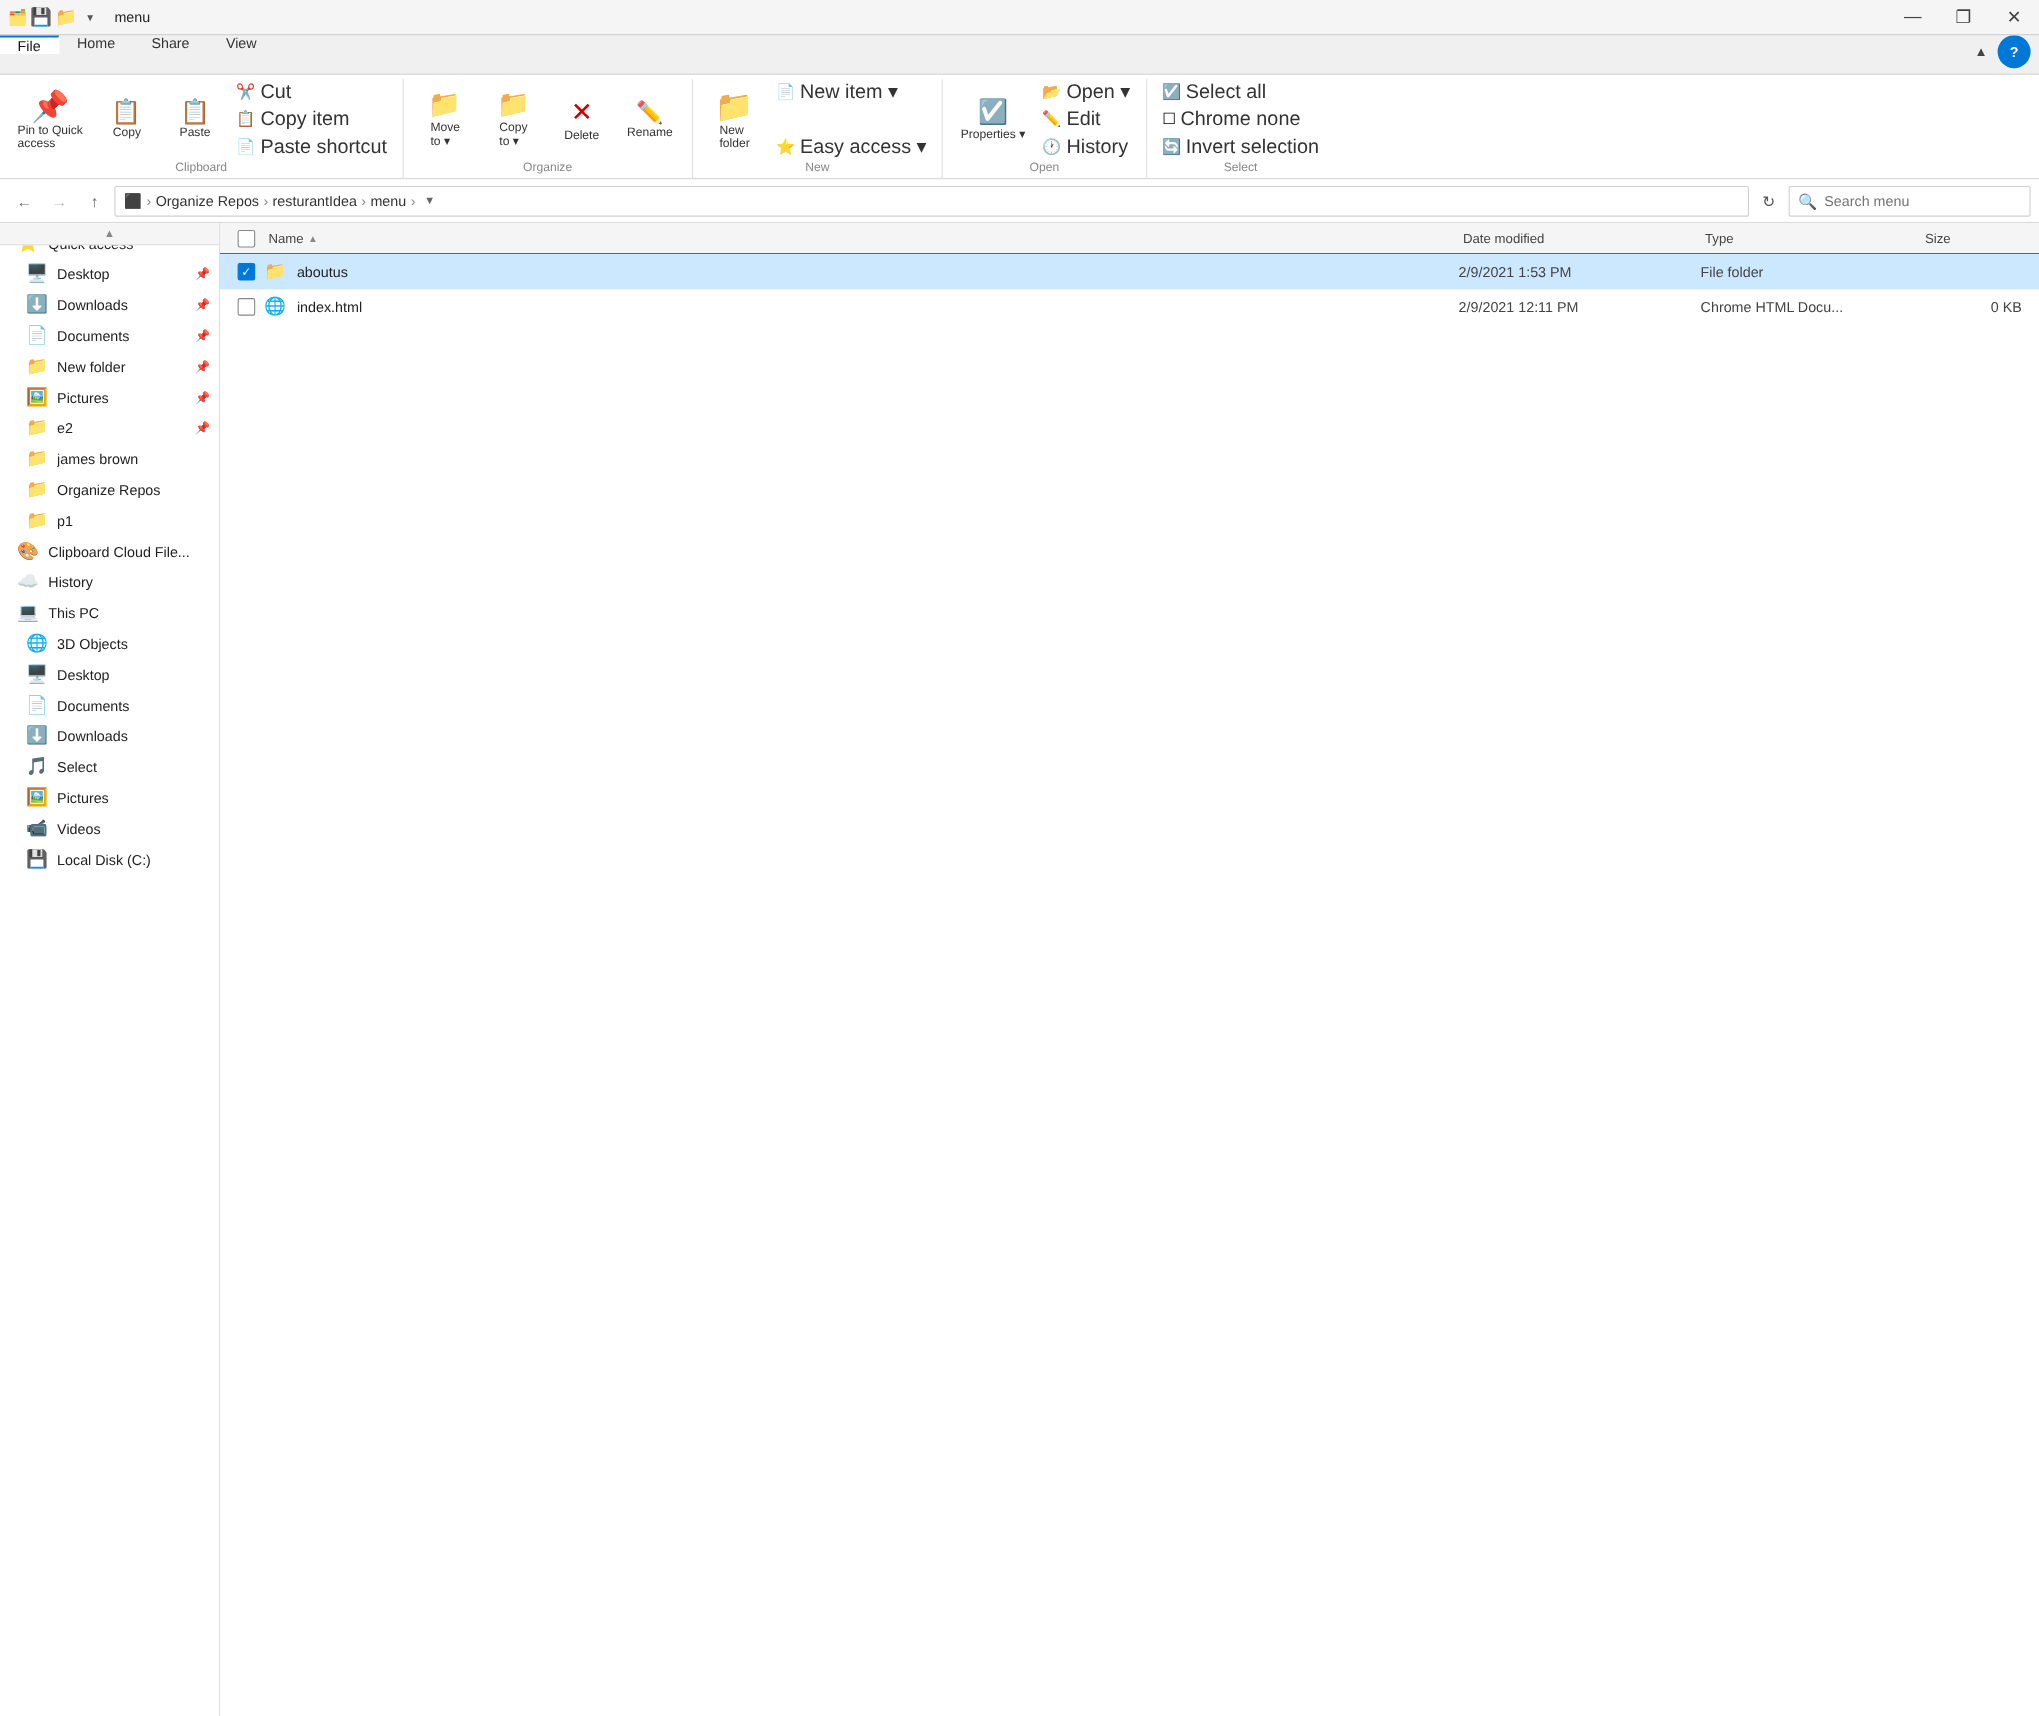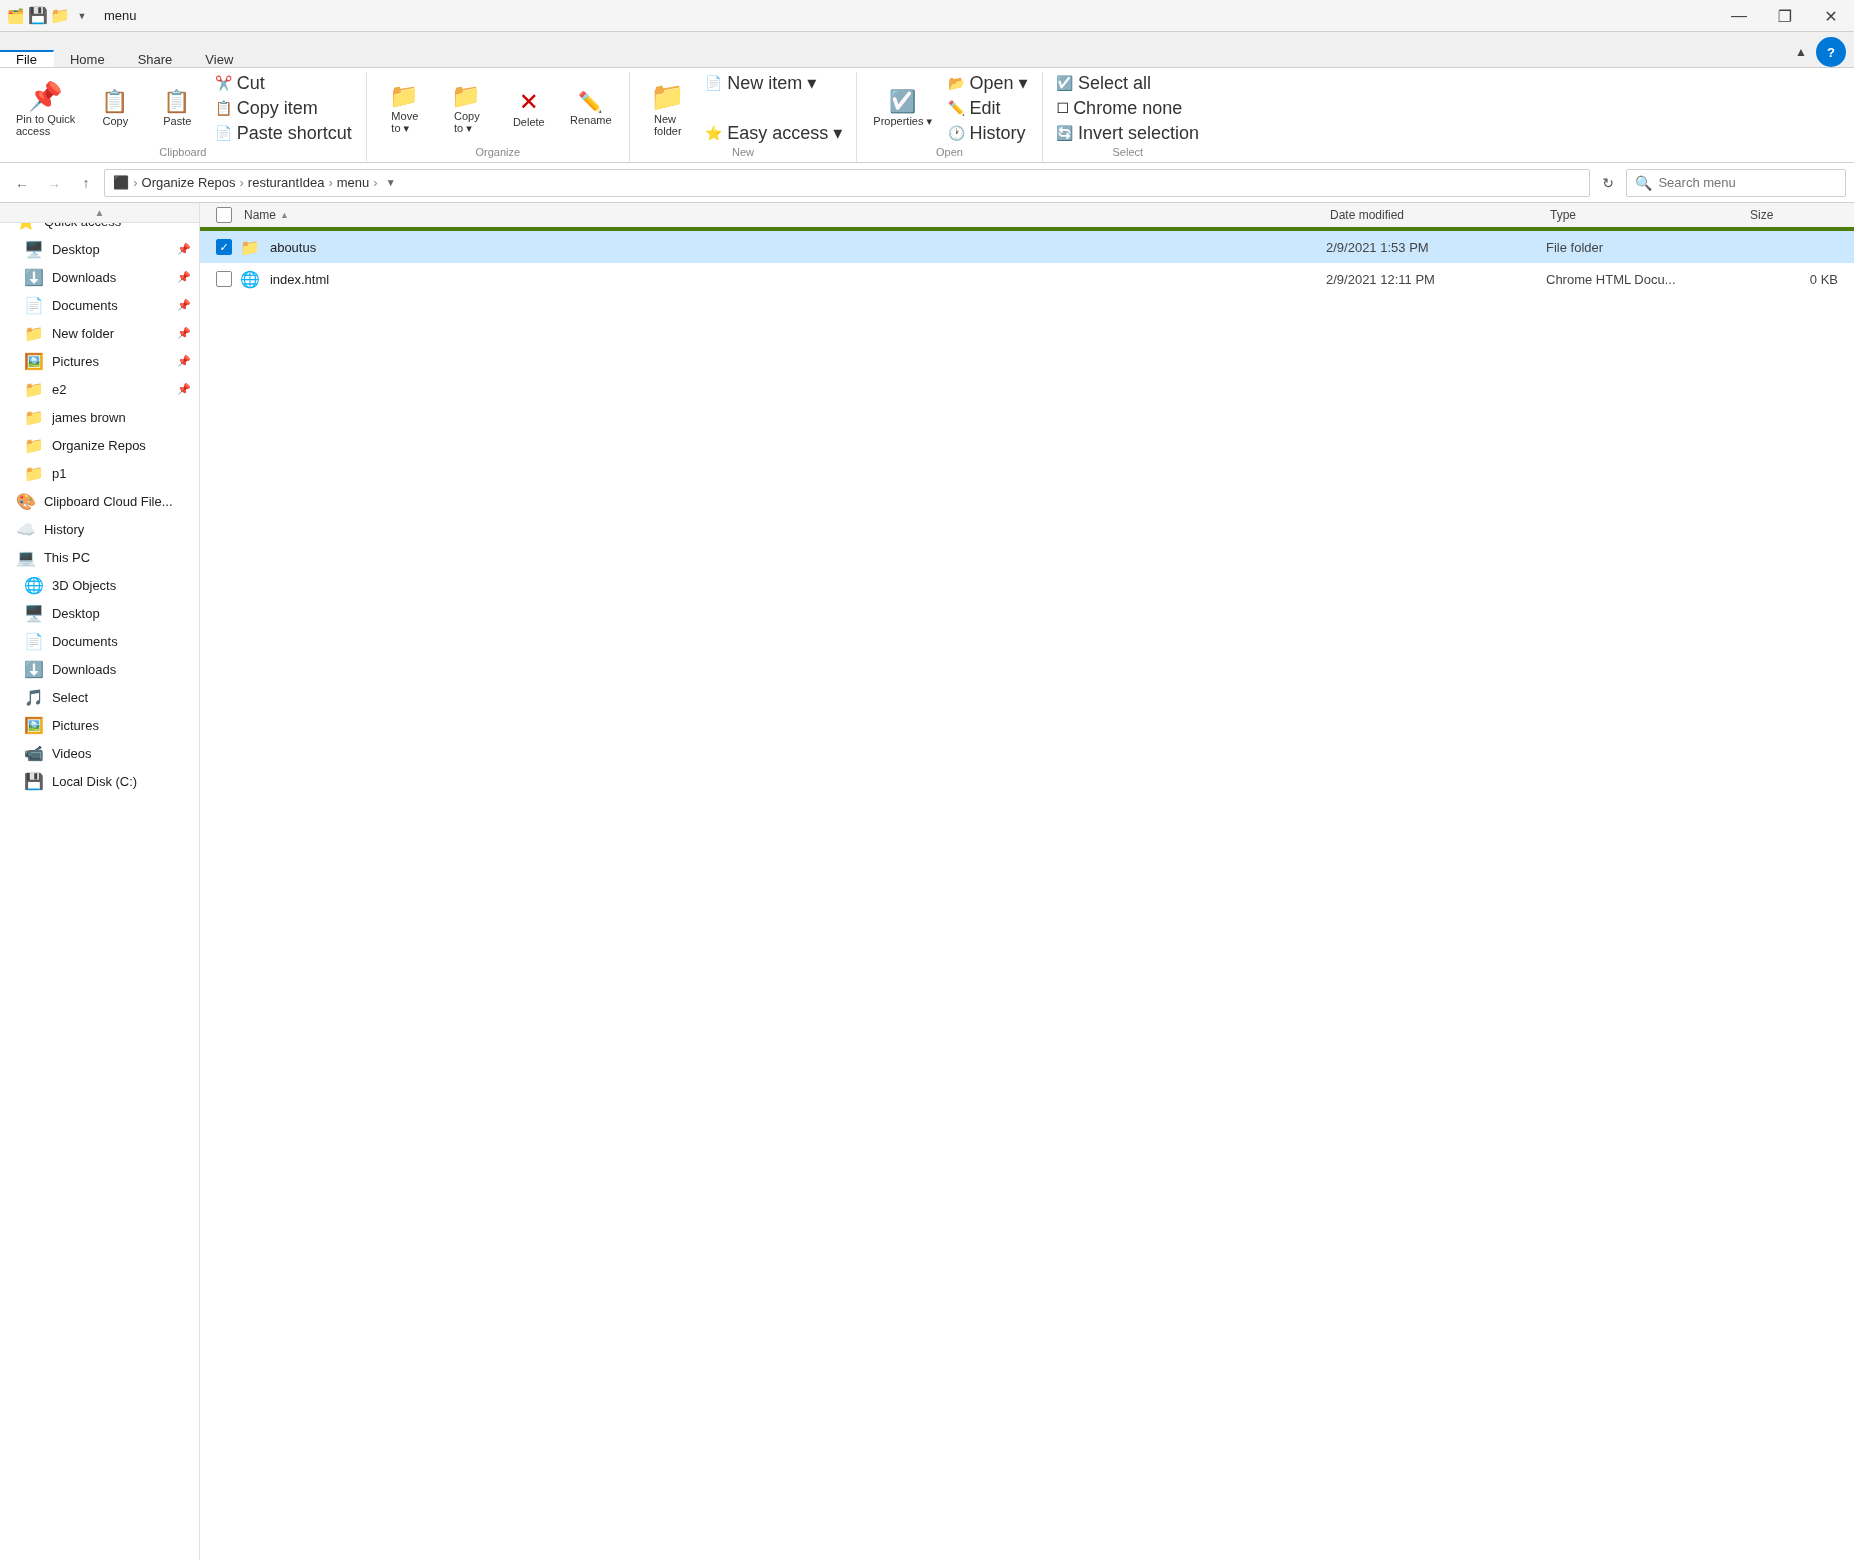--- a/index.html
+++ b/index.html
@@ -21,21 +21,21 @@
     .title-folder-icon { color: #f5c342; font-size: 16px; }
     .title-name { margin-left: 8px; font-size: 13px; color: #222; }
     .title-bar-controls { position: absolute; right: 0; top: 0; display: flex; }
     .title-btn { width: 46px; height: 32px; display: flex; align-items: center; justify-content: center; font-size: 16px; cursor: pointer; color: #444; }
 
     
     .tab-bar {
       background: #f0f0f0;
       height: 36px;
       display: flex;
-      align-items: flex-end;
+      align-items: flex-start;
       border-bottom: 1px solid #d0d0d0;
     }
     .tab {
       padding: 0 16px;
       display: flex;
       align-items: center;
       font-size: 13px;
       cursor: pointer;
       color: #333;
       border-right: 1px solid transparent;
@@ -175,21 +175,21 @@
     .sidebar-item .item-icon { font-size: 16px; flex-shrink: 0; }
     .sidebar-item .item-label { font-size: 13px; color: #222; white-space: nowrap; overflow: hidden; text-overflow: ellipsis; flex: 1; }
     .sidebar-item .pin-icon { font-size: 11px; color: #888; }
 
     
     .file-area { flex: 1; display: flex; flex-direction: column; background: white; }
     .file-header {
       display: flex;
       align-items: center;
       height: 28px;
-      border-bottom: 4px solid #4d7c0f;
+      border-bottom: 1px solid #4d7c0f;
       background: #f5f5f5;
       padding: 0 8px;
       text-align: center;
     }
     .col-checkbox { width: 32px; display: flex; align-items: center; justify-content: center; }
     .sort-arrow { font-size: 9px; color: #888; margin-left: 4px; }
     .col-name { flex: 1; font-size: 12px; color: #444; display: flex; align-items: center; cursor: pointer; padding: 0 4px; }
     .col-date { width: 220px; font-size: 12px; color: #444; display: flex; align-items: center; cursor: pointer; padding: 0 4px; }
     .col-type { width: 200px; font-size: 12px; color: #444; display: flex; align-items: center; cursor: pointer; padding: 0 4px; }
     .col-size { width: 100px; font-size: 12px; color: #444; display: flex; align-items: center; cursor: pointer; padding: 0 4px; }

